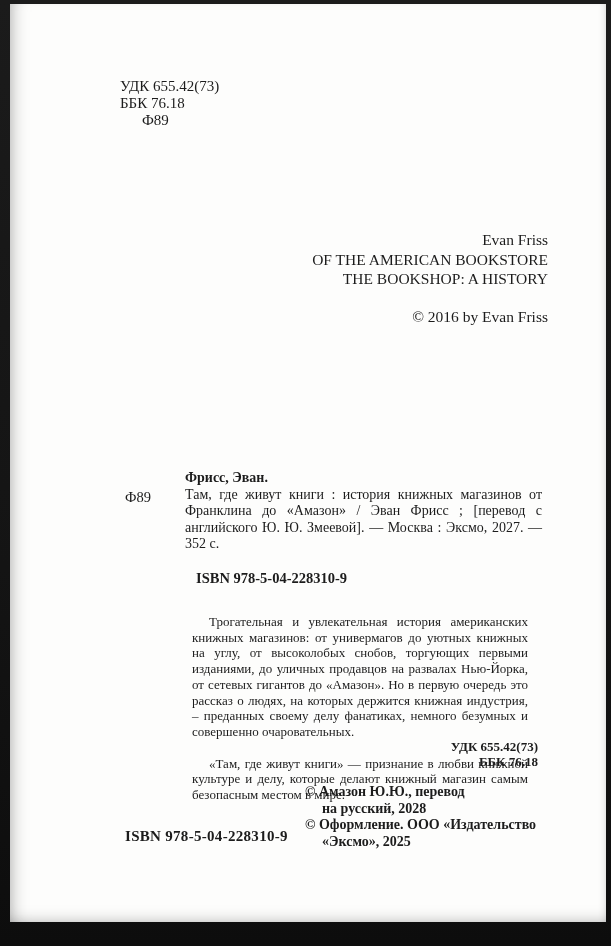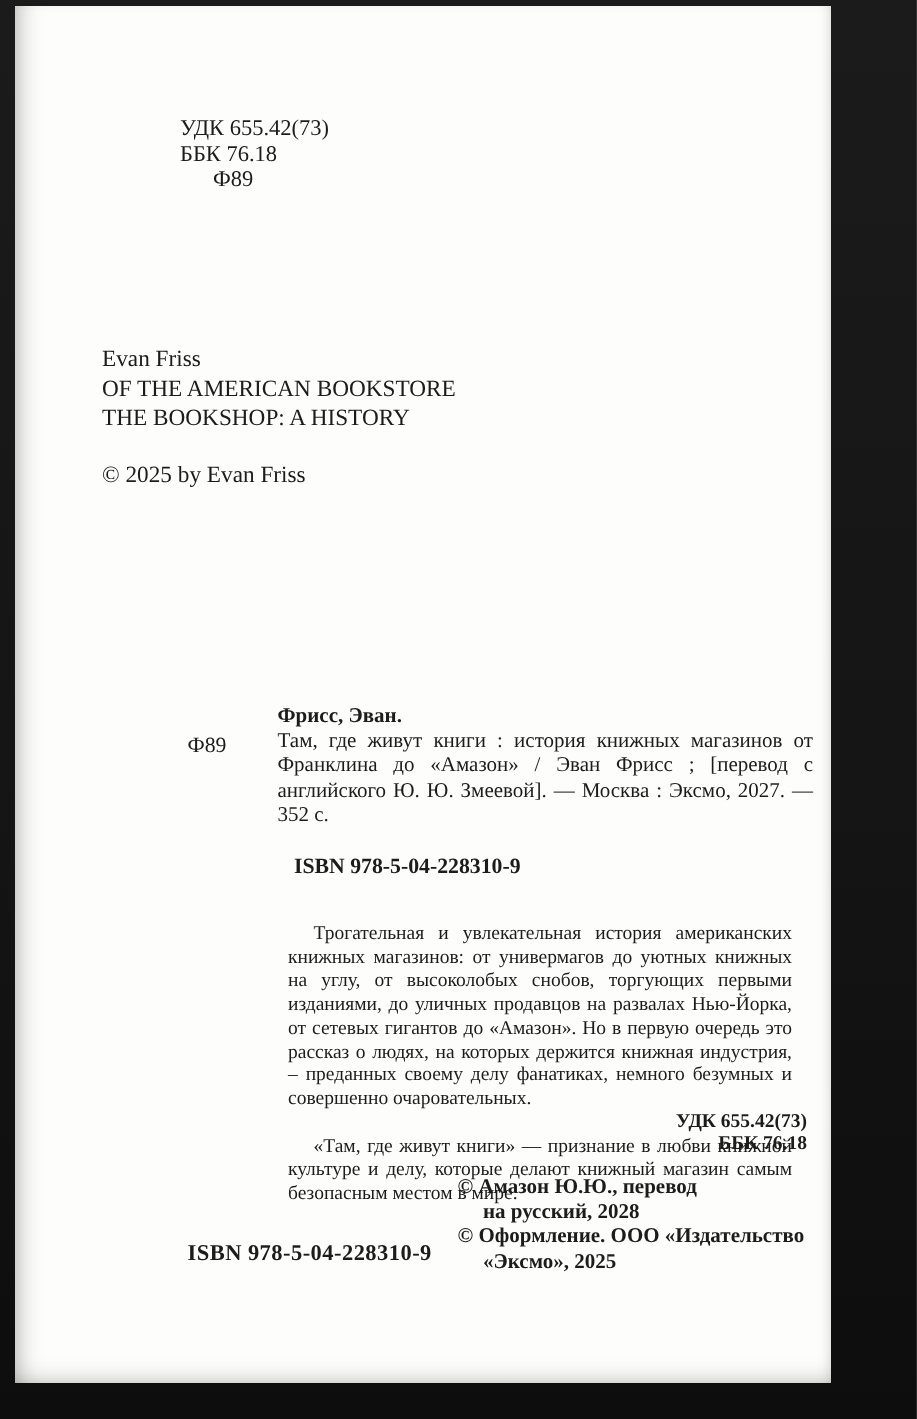--- a/index.html
+++ b/index.html
@@ -16,21 +16,21 @@
   }
   .backdrop {
     position: absolute;
     inset: 0;
     background: linear-gradient(180deg, #1b1b1b 0%, #141414 60%, #0d0d0d 100%);
   }
   .page {
     position: absolute;
     left: 10px;
     top: 4px;
-    width: 544px;
+    width: 596px;
     height: 918px;
     background: #fdfdfc;
     color: #1c1c1c;
     box-shadow: inset 14px 0 18px -14px rgba(0,0,0,0.35),
                 inset 0 -12px 16px -12px rgba(0,0,0,0.25),
                 inset -6px 0 10px -8px rgba(0,0,0,0.25);
   }
   .abs { position: absolute; }
 
   
@@ -40,21 +40,21 @@
     font-size: 15px;
     line-height: 17px;
   }
   .top-block .sign { padding-left: 22px; }
 
   
   .title-block {
     left: 58px;
     top: 226px;
     width: 480px;
-    text-align: left;
+    text-align: right;
     font-size: 15.5px;
     line-height: 19.5px;
   }
   .title-block .orig-copyright { margin-top: 18px; }
 
   
   .catalog-sign {
     left: 115px;
     top: 485px;
     font-size: 14.5px;
@@ -130,21 +130,21 @@
   <div class="abs top-block">
     <div>УДК 655.42(73)</div>
     <div>ББК 76.18</div>
     <div class="sign">Ф89</div>
   </div>
 
   <div class="abs title-block">
     <div>Evan Friss</div>
     <div>OF THE AMERICAN BOOKSTORE</div>
     <div>THE BOOKSHOP: A HISTORY</div>
-    <div class="orig-copyright">© 2025 by Evan Friss</div>
+    <div class="orig-copyright">© 2016 by Evan Friss</div>
   </div>
 
   <div class="abs catalog-sign">Ф89</div>
 
   <div class="abs catalog-block">
     <div class="catalog-heading">Фрисс, Эван.</div>
     <div class="catalog-desc">Там, где живут книги : история книжных магазинов от Франклина до «Амазон» / Эван Фрисс ; [перевод с английского Ю. Ю. Змеевой]. — Москва : Эксмо, 2027. — 352 с.</div>
   </div>
 
   <div class="abs catalog-isbn">ISBN 978-5-04-228310-9</div>

